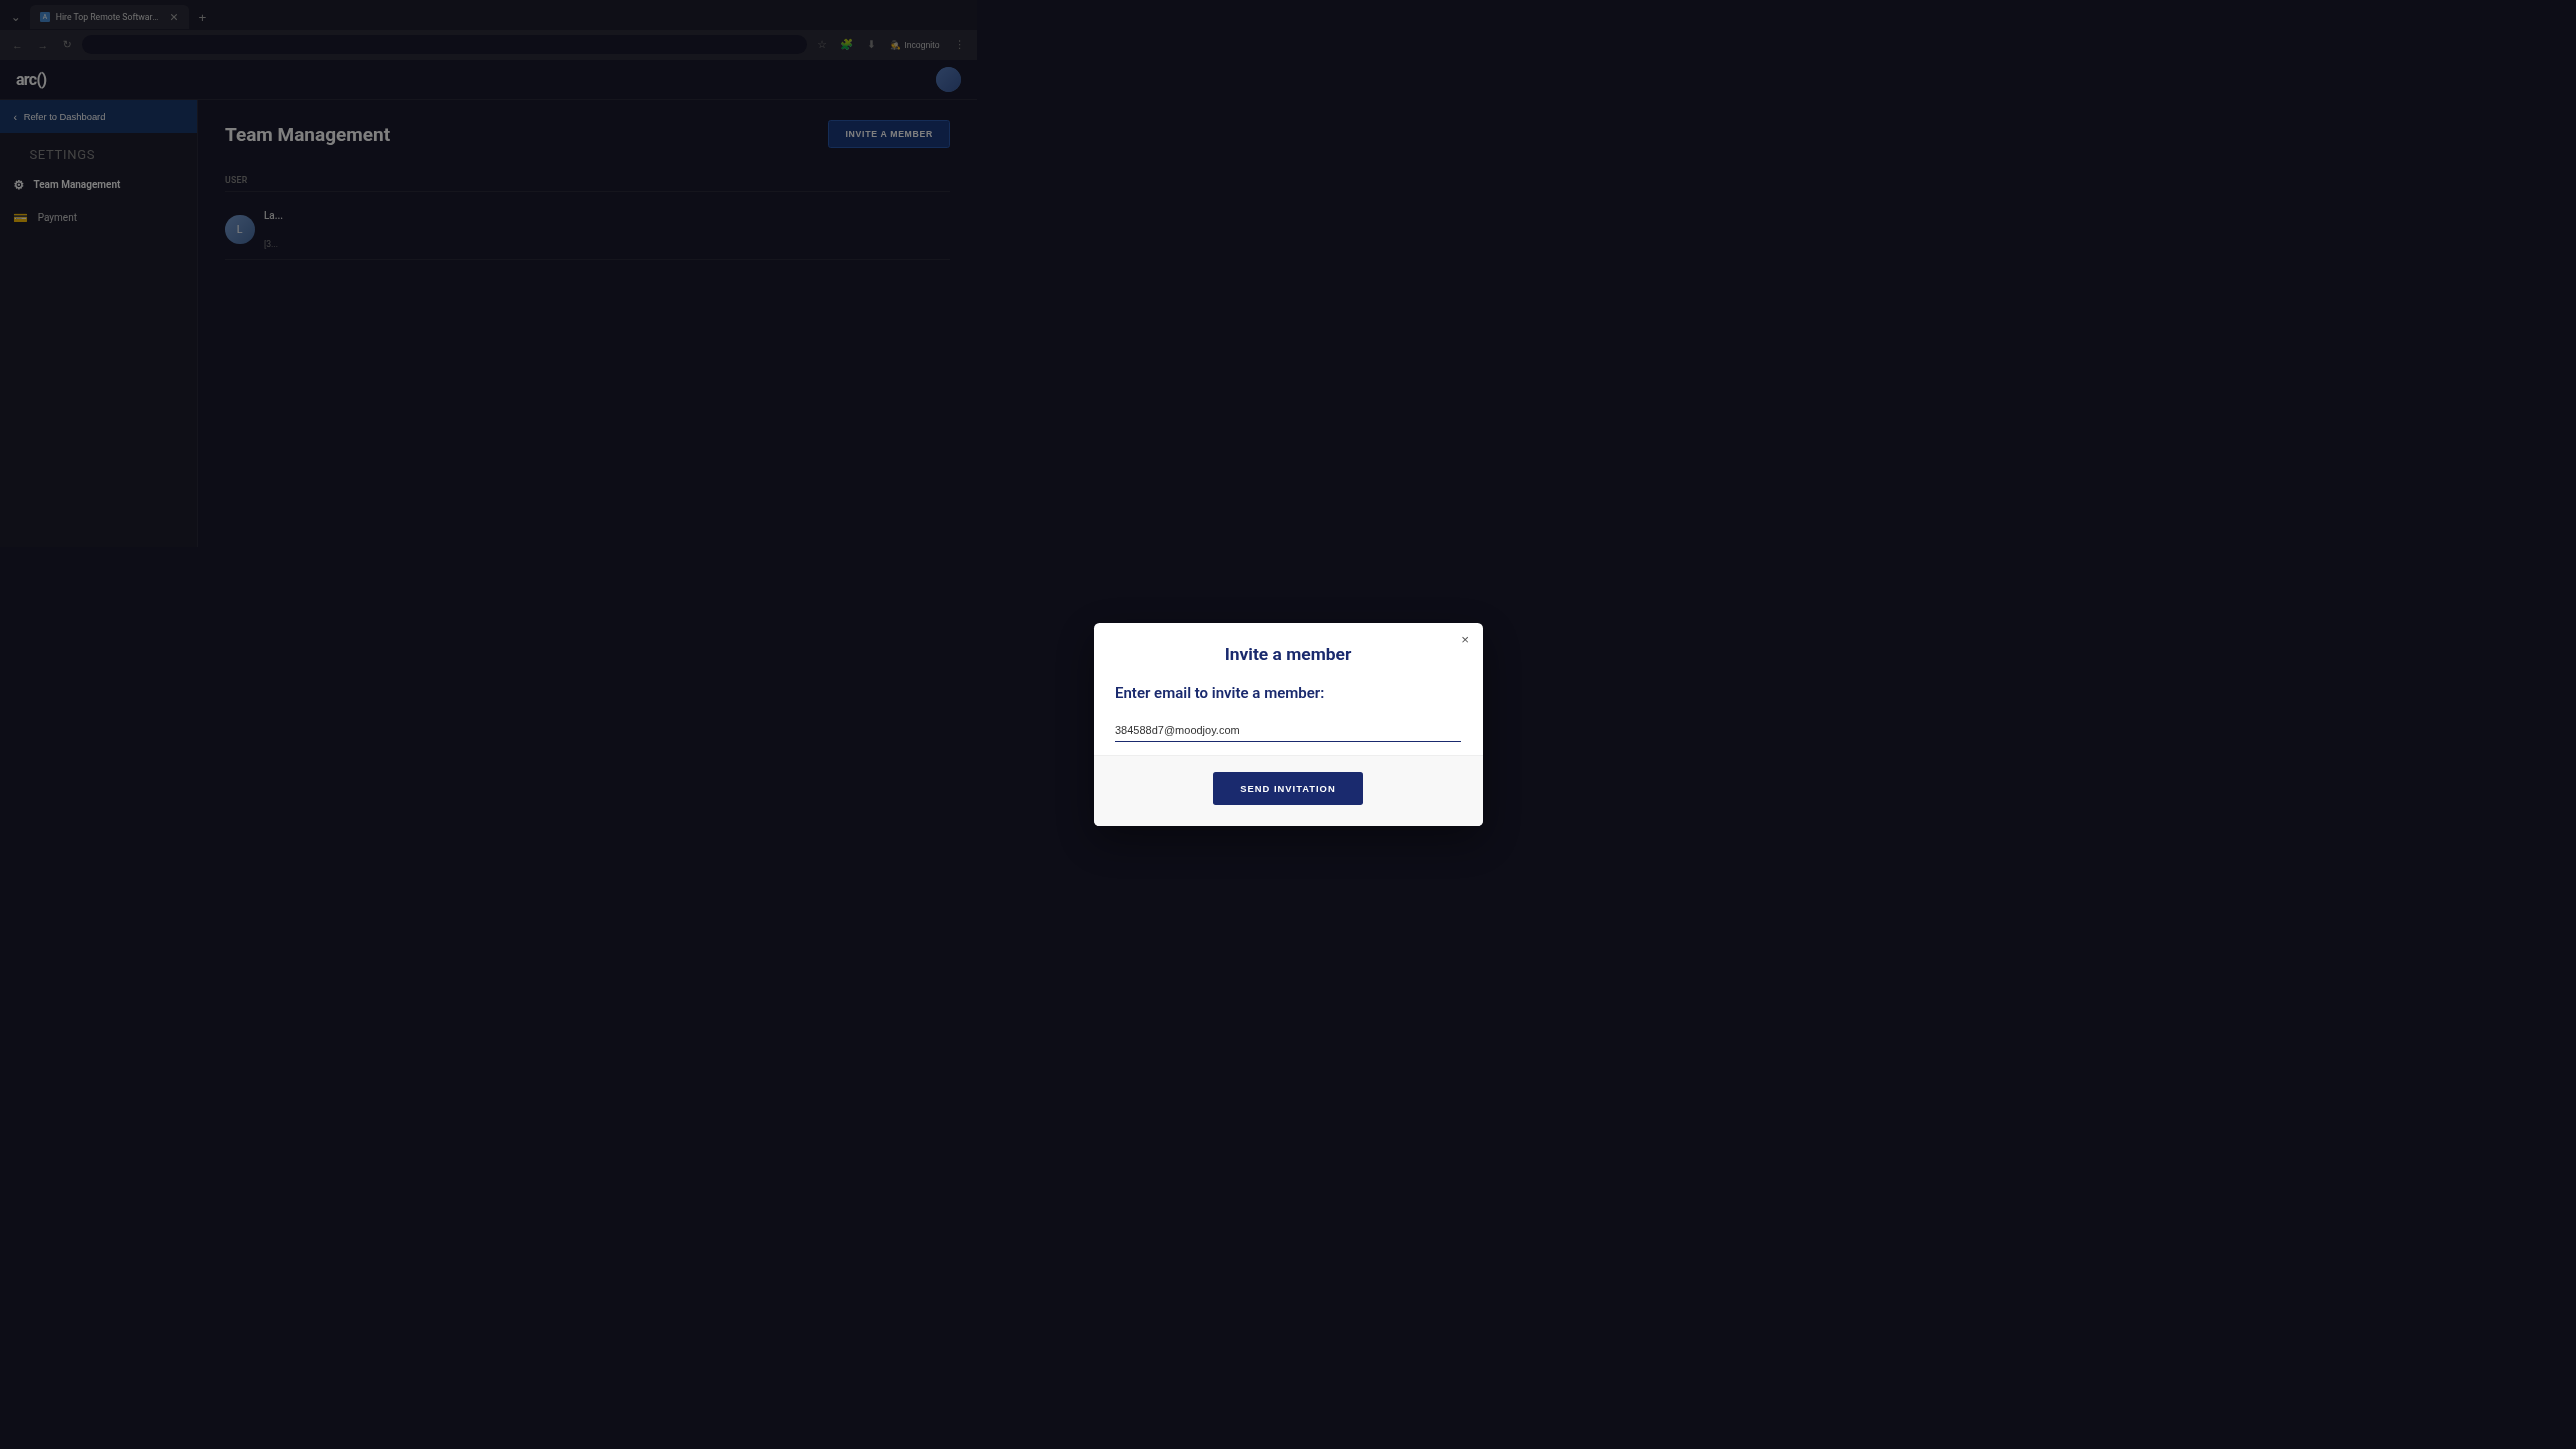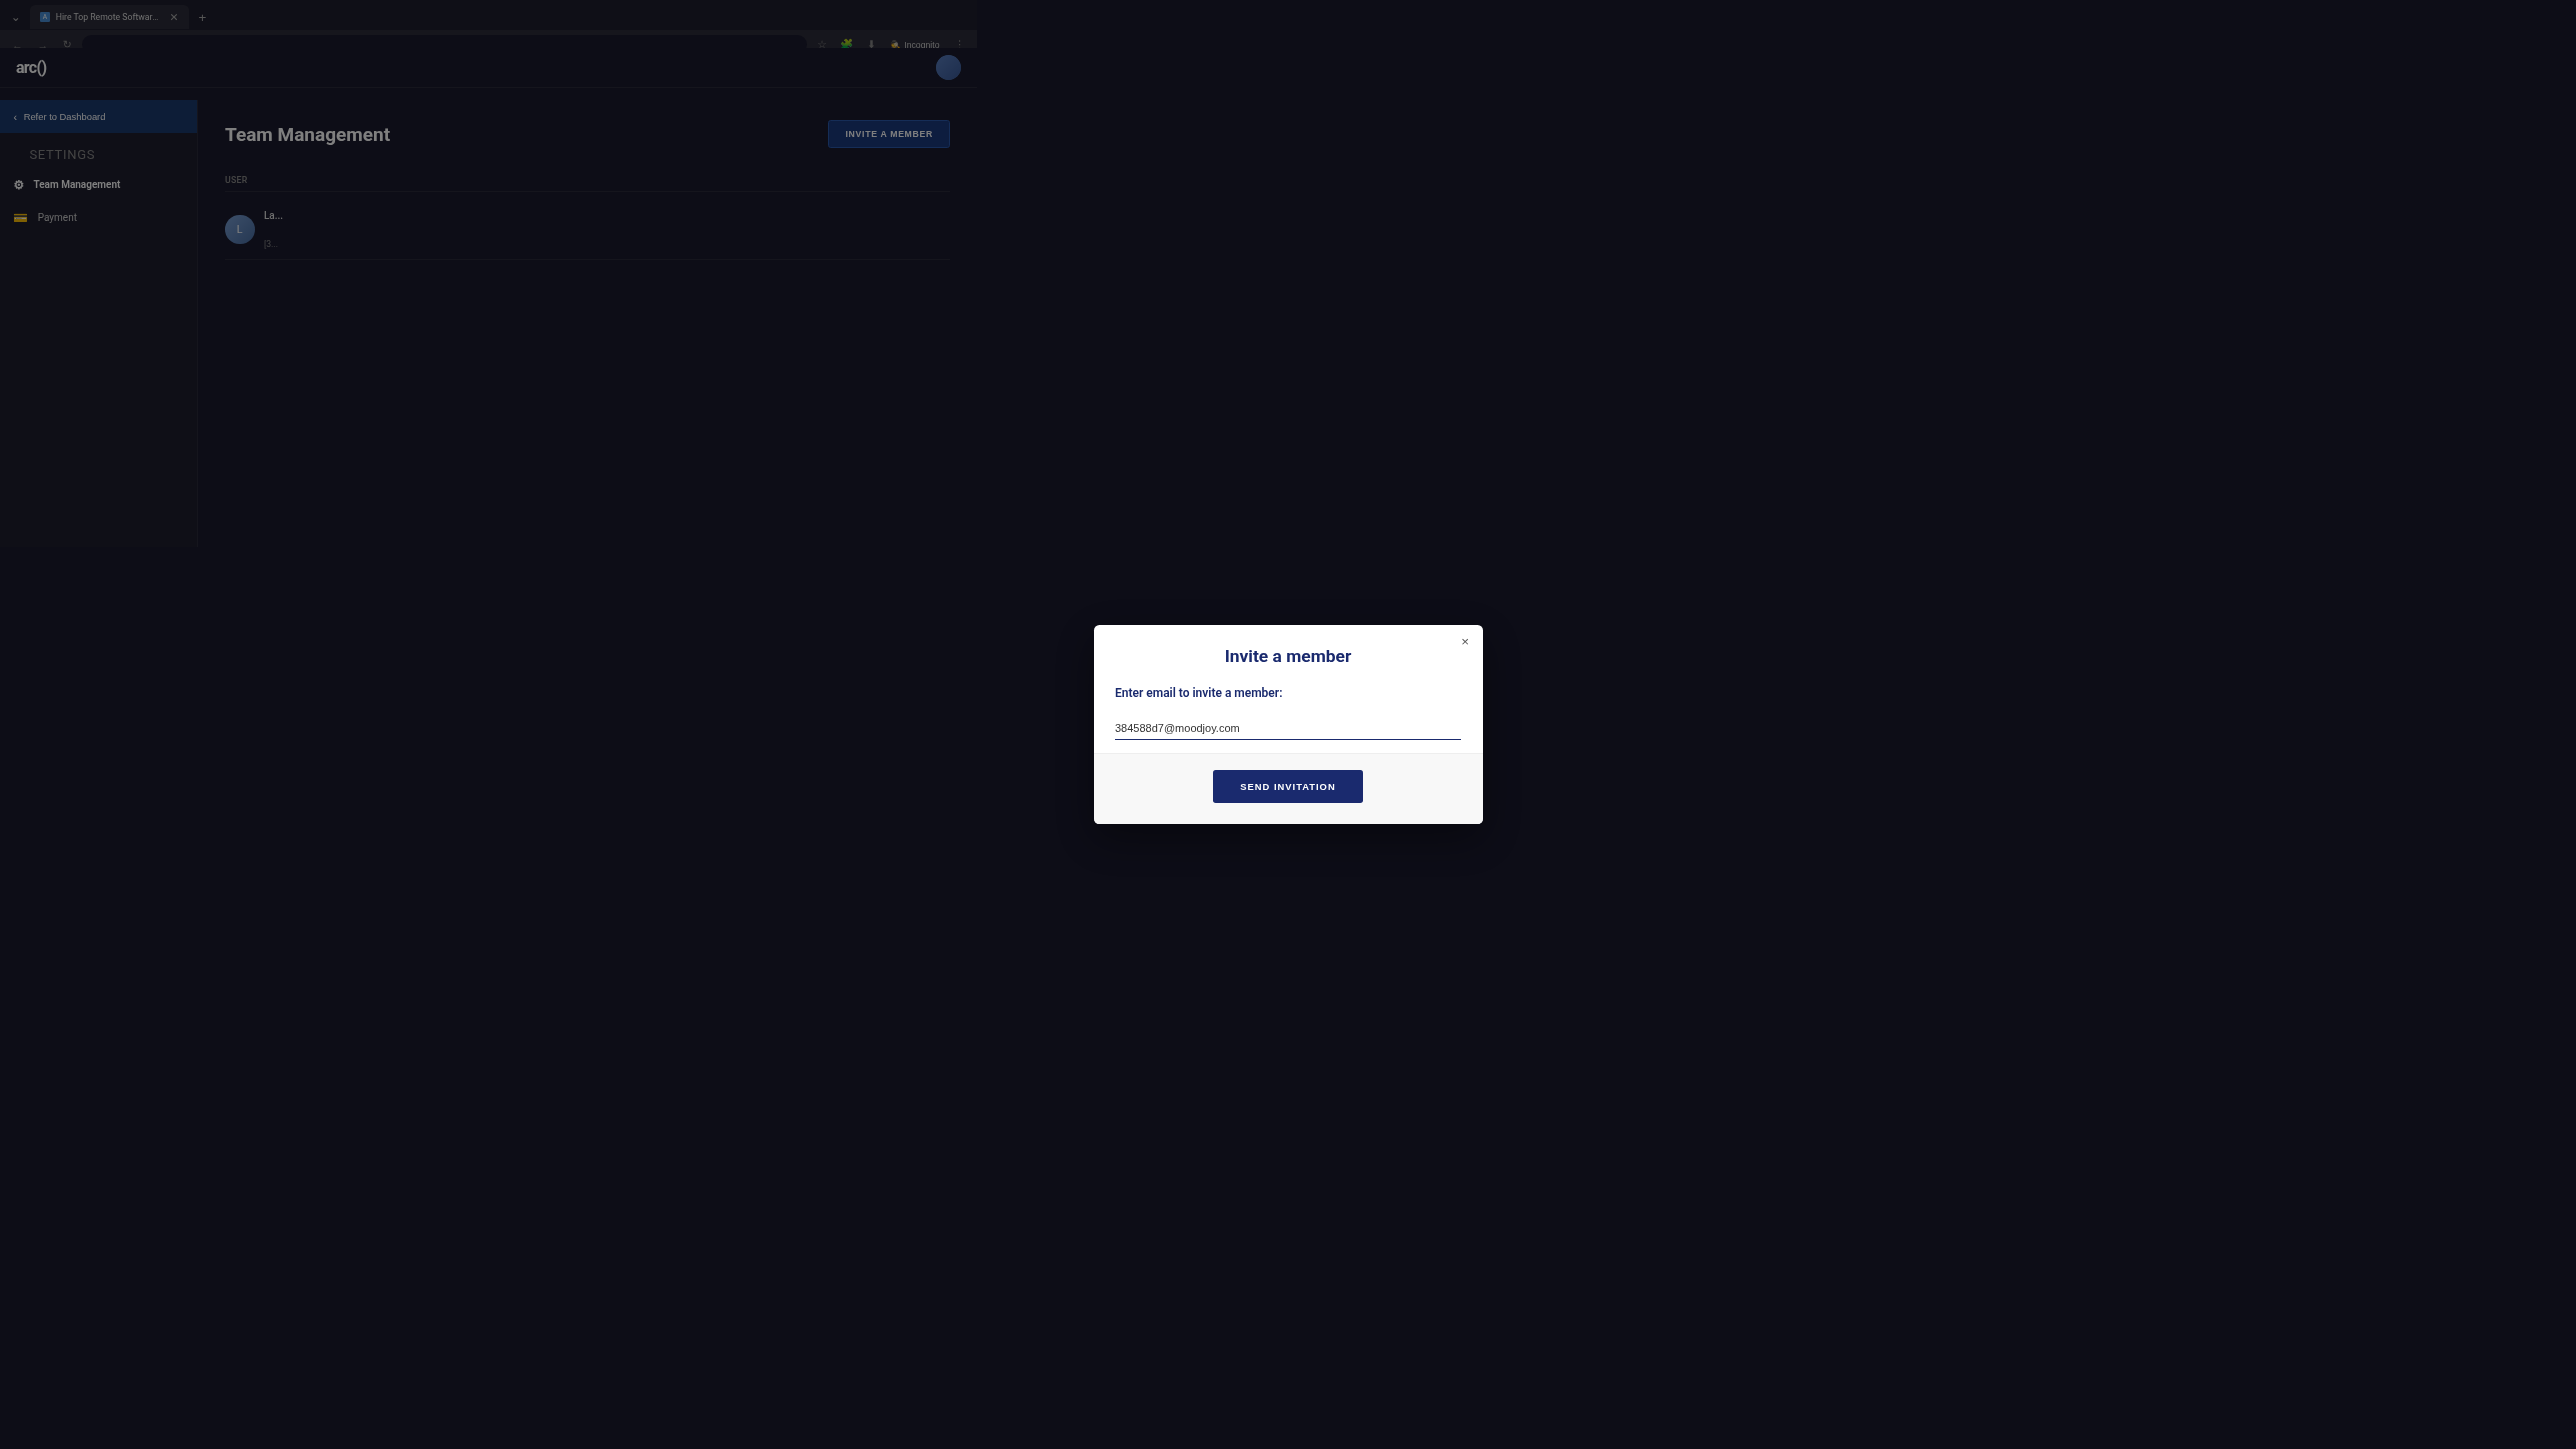--- a/index.html
+++ b/index.html
@@ -18,21 +18,21 @@
     .address-bar { flex: 1; background: #1a1a2e; border: none; border-radius: 13.4px; color: #ccc; font-size: 9.4px; padding: 4px 10.7px; outline: none; }
     .toolbar-icons { display: flex; align-items: center; gap: 5.4px; }
     .toolbar-icon-btn { background: none; border: none; color: #888; cursor: pointer; font-size: 10.7px; padding: 2.7px 4px; }
     .incognito-btn { background: none; border: none; color: #ccc; cursor: pointer; font-size: 8.7px; display: flex; align-items: center; gap: 2.7px; padding: 2.7px 5.4px; border-radius: 2.7px; }
 
     
     .banner { background: #f5c518; color: #1a1a2e; text-align: center; padding: 6.7px; font-size: 9.4px; font-weight: 500; }
     .banner a { color: #1a1a2e; text-decoration: underline; font-weight: 700; }
 
     
-    .app-header { display: flex; align-items: center; justify-content: space-between; padding: 0 16px; height: 40px; background: #1a1a2e; border-bottom: 0.7px solid #2a2a3a; position: absolute; top: 48px; left: 0; right: 0; }
+    .app-header { display: flex; align-items: center; justify-content: space-between; padding: 0 16px; height: 40px; background: #1a1a2e; border-bottom: 0.7px solid #2a2a3a; position: absolute; top: 60px; left: 0; right: 0; }
     .app-logo { font-size: 16px; font-weight: 700; color: #fff; letter-spacing: -0.7px; }
     .user-avatar { width: 25.5px; height: 25.5px; border-radius: 50%; background: #4a6fa5; display: flex; align-items: center; justify-content: center; font-size: 9.4px; color: #fff; cursor: pointer; overflow: hidden; }
     .avatar-img { width: 25.5px; height: 25.5px; border-radius: 50%; background: linear-gradient(135deg, #5a7fc0, #3a5a9a); }
 
     
     .content-wrapper { display: flex; position: absolute; top: 100px; left: 0; right: 0; bottom: 0; }
 
     
     .sidebar { width: 198px; background: #1e1e2e; border-right: 0.7px solid #2a2a3a; flex-shrink: 0; }
     .back-btn { display: flex; align-items: center; gap: 6.7px; padding: 10.7px 13.4px; background: #1a3a6e; color: #fff; cursor: pointer; font-size: 9.4px; font-weight: 500; border: none; width: 100%; text-align: left; }
@@ -60,21 +60,21 @@
 
     
     .overlay { position: fixed; top: 0; left: 0; right: 0; bottom: 0; background: rgba(0,0,0,0.5); z-index: 100; display: flex; align-items: center; justify-content: center; }
 
     
     .modal { background: #fff; border-radius: 5.4px; width: 389px; box-shadow: 0 13.4px 40px rgba(0,0,0,0.4); position: relative; overflow: hidden; }
     .modal-header { padding: 21.5px 21.5px 13.4px; text-align: center; }
     .modal-title { font-size: 17.4px; font-weight: 700; color: #1a2a6e; }
     .modal-close { position: absolute; top: 10.7px; right: 13.4px; background: none; border: none; font-size: 13.4px; color: #555; cursor: pointer; line-height: 1; }
     .modal-body { padding: 6.7px 21.5px 13.4px; }
-    .modal-label { font-size: 12px; font-weight: 600; color: #1a2a6e; margin-bottom: 16px; display: block; }
+    .modal-label { font-size: 15px; font-weight: 600; color: #1a2a6e; margin-bottom: 16px; display: block; }
     .modal-input { width: 100%; border: none; border-bottom: 1.3px solid #1a2a6e; outline: none; font-size: 11px; padding: 5.4px 0; color: #333; background: transparent; }
     .modal-input::placeholder { color: #aaa; }
     .modal-footer { padding: 16px 21.5px 21.5px; text-align: center; background: #f8f8f8; border-top: 0.7px solid #eee; }
     .send-btn { background: #1a2a6e; color: #fff; border: none; padding: 10.7px 27px; font-size: 9.4px; font-weight: 700; letter-spacing: 1px; cursor: pointer; border-radius: 2.7px; min-width: 134px; }
   </style>
 </head>
 <body>
 
 <div>
 

